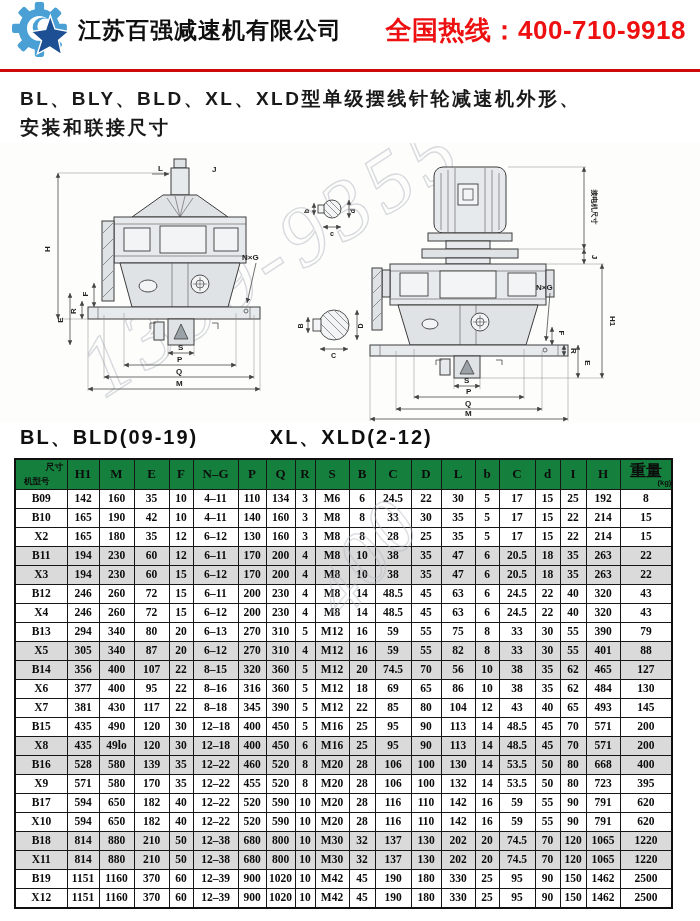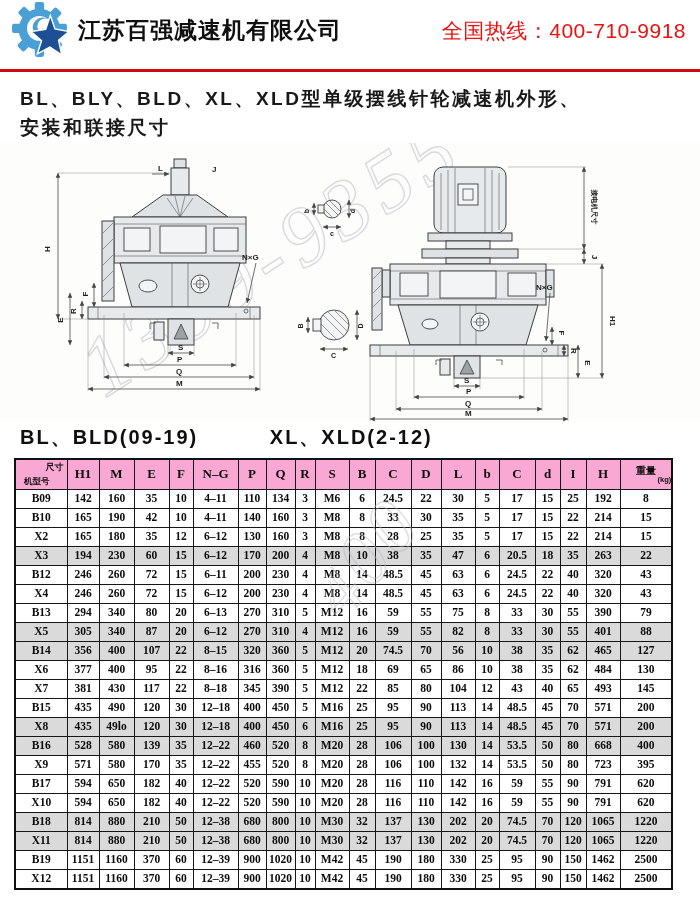--- a/index.html
+++ b/index.html
@@ -5,44 +5,44 @@
   html,body { margin:0; padding:0; }
   body {
     width:700px; height:921px; position:relative; background:#ffffff;
     font-family:"Liberation Sans", sans-serif; overflow:hidden;
   }
   
   .header { display:flex; align-items:center; height:72px;
     border-bottom:3px solid #cf0a0a; padding:0 10px 8px 12px; box-sizing:border-box; }
   .logo { width:58px; height:58px; flex:0 0 auto; }
   .company { font-size:23px; font-weight:bold; color:#101010; letter-spacing:1px; margin-left:8px; }
-  .hotline { margin-left:auto; color:#ee1010; font-size:21px; font-weight:normal; letter-spacing:0.5px; padding-right:4px;text-align:center; }
+  .hotline { margin-left:auto; color:#ee1010; font-size:26px; font-weight:bold; letter-spacing:0.5px; padding-right:4px;text-align:center; }
   
   .title { padding:12px 20px 0 20px; font-size:19px; font-weight:bold; color:#191919;
     letter-spacing:2.5px; line-height:1.55; }
   
   .drawings { position:relative; width:700px; height:280px; background:#fdfdfc; }
   
   .subtitle { padding:1px 5px 5px 20px; font-size:20px; font-weight:bold; letter-spacing:2px; color:#0f0f0f; }
   .subtitle .right-part { margin-left:64px; }
   
   table.spec { border-collapse:collapse; margin:2px 0 0 14px; table-layout:fixed;
     font-family:"Liberation Serif", serif; border:2.5px solid #101010; position:relative; z-index:1; background:#fff; }
   .spec td, .spec th { border:1.5px solid #161616; text-align:center; vertical-align:middle;
     padding:0; font-weight:bold; color:#0c0c0c; overflow:hidden; }
   .spec td { height:18px; font-size:11.5px; line-height:1; background:#fff; }
-  .spec th { height:29px; font-size:13px; background:#f9a8d4; }
+  .spec th { height:29px; font-size:13px; background:#15803d; }
   .spec tr.shaded td { background:#dadada; }
   .corner { position:relative;
     background-color:#d9d9d9;
     background-image:linear-gradient(to bottom right, transparent calc(50% - 0.8px),
       #222 calc(50% - 0.8px), #222 calc(50% + 0.8px), transparent calc(50% + 0.8px)); }
   .corner .ct { position:absolute; top:1px; right:3px; font-size:9px; font-family:"Liberation Sans", sans-serif; }
   .corner .cb { position:absolute; bottom:1px; left:8px; font-size:8.5px; font-family:"Liberation Sans", sans-serif; }
-  .wt-label { display:block; font-size:10px; line-height:1.1; font-family:"Liberation Sans", sans-serif; }
+  .wt-label { display:block; font-size:16px; line-height:1.1; font-family:"Liberation Sans", sans-serif; }
   .wt-unit  { display:block; font-size:7.5px; line-height:1; font-family:"Liberation Sans", sans-serif;padding-left:37px; }
   
   .wm { position:absolute; pointer-events:none; z-index:5; }
   
   .dline  { stroke:#4a4a4a; stroke-width:0.8; fill:none; }
   .eline  { stroke:#8a8a8a; stroke-width:0.5; fill:none; }
   .body1  { fill:#e7eaec; stroke:#3c3c3c; stroke-width:1; }
   .body2  { fill:#dfe3e6; stroke:#3c3c3c; stroke-width:1; }
   .win    { fill:#f2f4f5; stroke:#3c3c3c; stroke-width:0.9; }
   .lbl    { font-family:"Liberation Sans", sans-serif; font-size:8px; font-weight:bold; fill:#222; }
@@ -414,20 +414,42 @@
         <td>25</td>
         <td>35</td>
         <td>5</td>
         <td>17</td>
         <td>15</td>
         <td>22</td>
         <td>214</td>
         <td>15</td>
       </tr>
       <tr class="shaded">
+        <td>B11</td>
+        <td>194</td>
+        <td>230</td>
+        <td>60</td>
+        <td>12</td>
+        <td>6–11</td>
+        <td>170</td>
+        <td>200</td>
+        <td>4</td>
+        <td>M8</td>
+        <td>10</td>
+        <td>38</td>
+        <td>35</td>
+        <td>47</td>
+        <td>6</td>
+        <td>20.5</td>
+        <td>18</td>
+        <td>35</td>
+        <td>263</td>
+        <td>22</td>
+      </tr>
+      <tr class="shaded">
         <td>X3</td>
         <td>194</td>
         <td>230</td>
         <td>60</td>
         <td>15</td>
         <td>6–12</td>
         <td>170</td>
         <td>200</td>
         <td>4</td>
         <td>M8</td>

